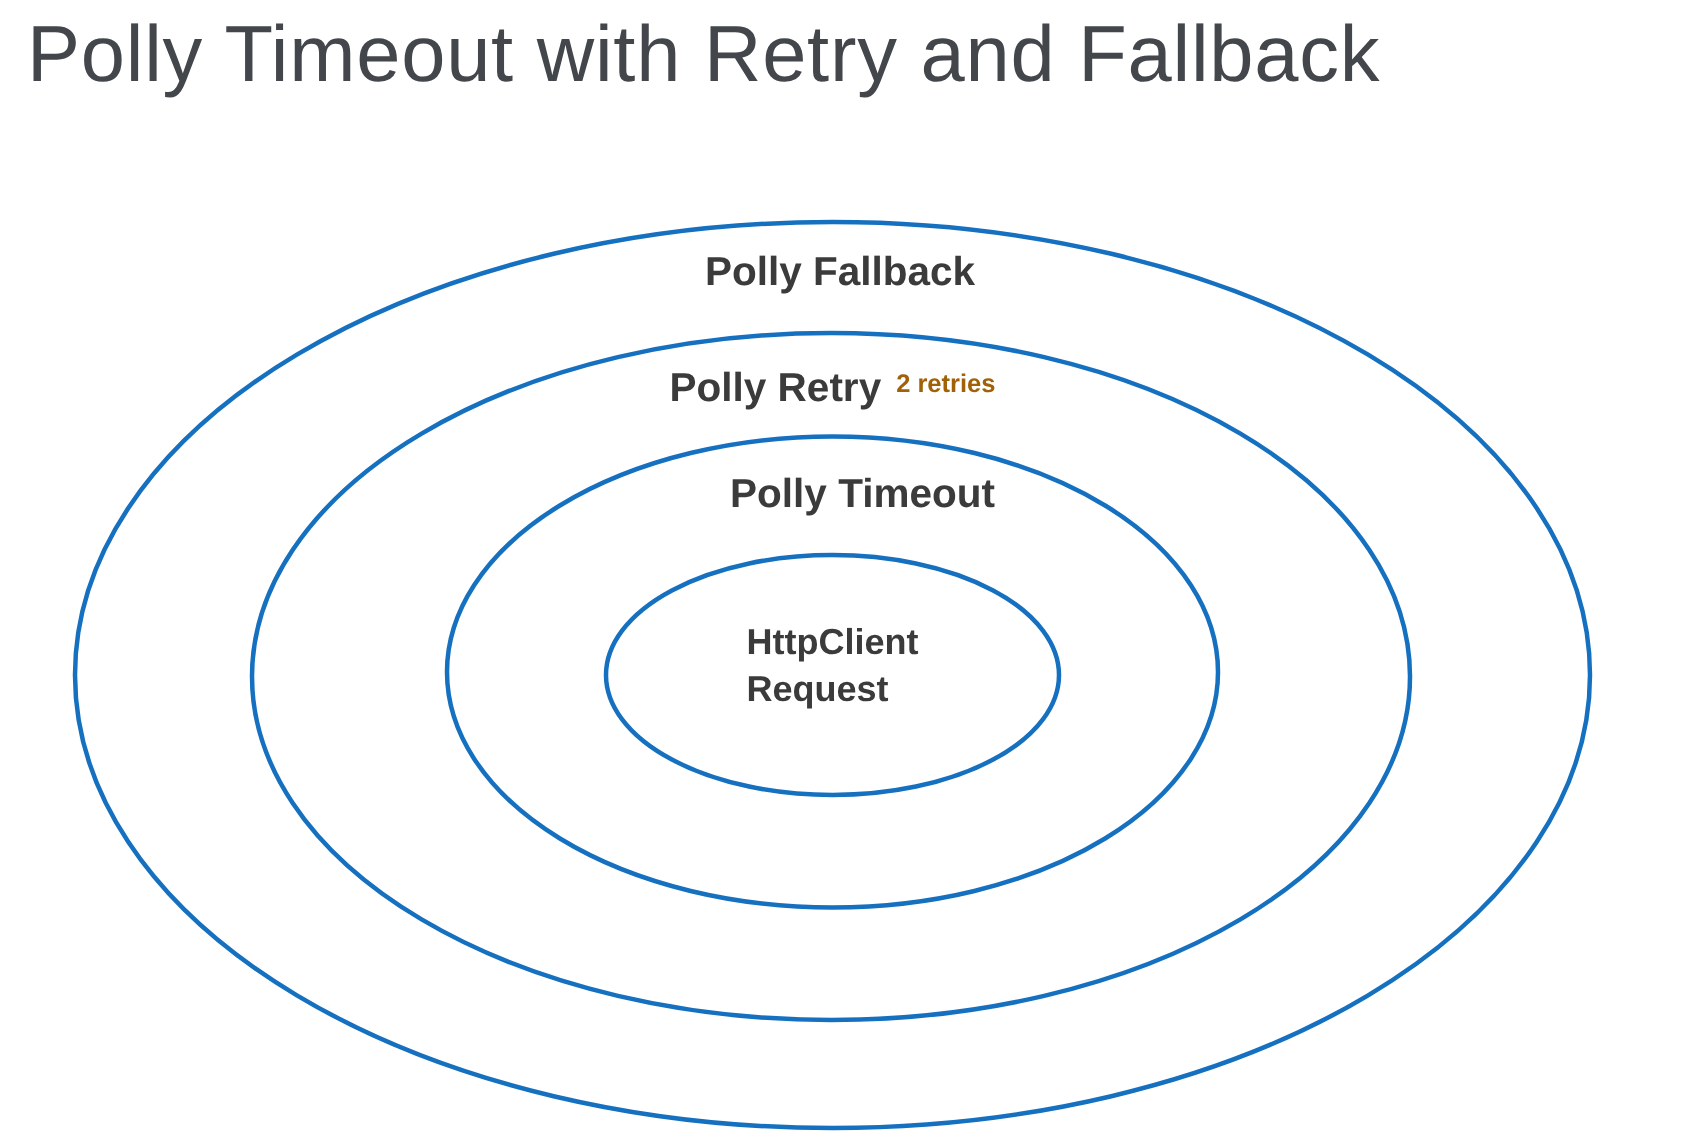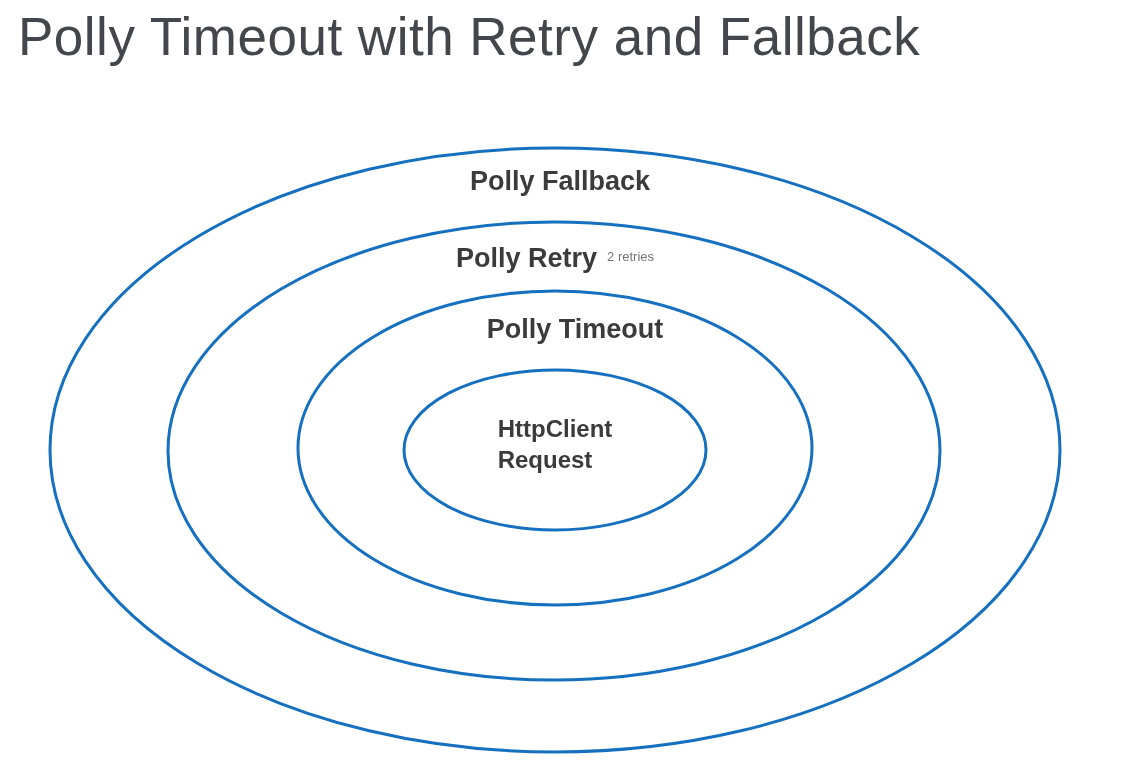--- a/index.html
+++ b/index.html
@@ -41,25 +41,25 @@
     color: #3b3b3b;
     font-family: "Liberation Sans", sans-serif;
     font-weight: bold;
     text-align: left;
   }
   .lbl-fallback { font-size: 27px; left: 560px; top: 166px; }
   .lbl-retry    { font-size: 27px; left: 555px; top: 243px; }
   .lbl-timeout  { font-size: 27px; left: 575px; top: 314px; }
   .lbl-core     { font-size: 24px; left: 555px; top: 414px; line-height: 1.28; }
   .sup-retries {
-    font-size: 13px;
-    font-weight: normal;
+    font-size: 17px;
+    font-weight: bold;
     vertical-align: 6px;
     margin-left: 10px;
-    color: #737373;
+    color: #a16207;
   }
 </style>
 </head>
 <body>
 
 <div id="page">
 
   <div id="title">Polly Timeout with Retry and Fallback</div>
 
   <svg id="diagram" viewBox="0 0 1123 765">

